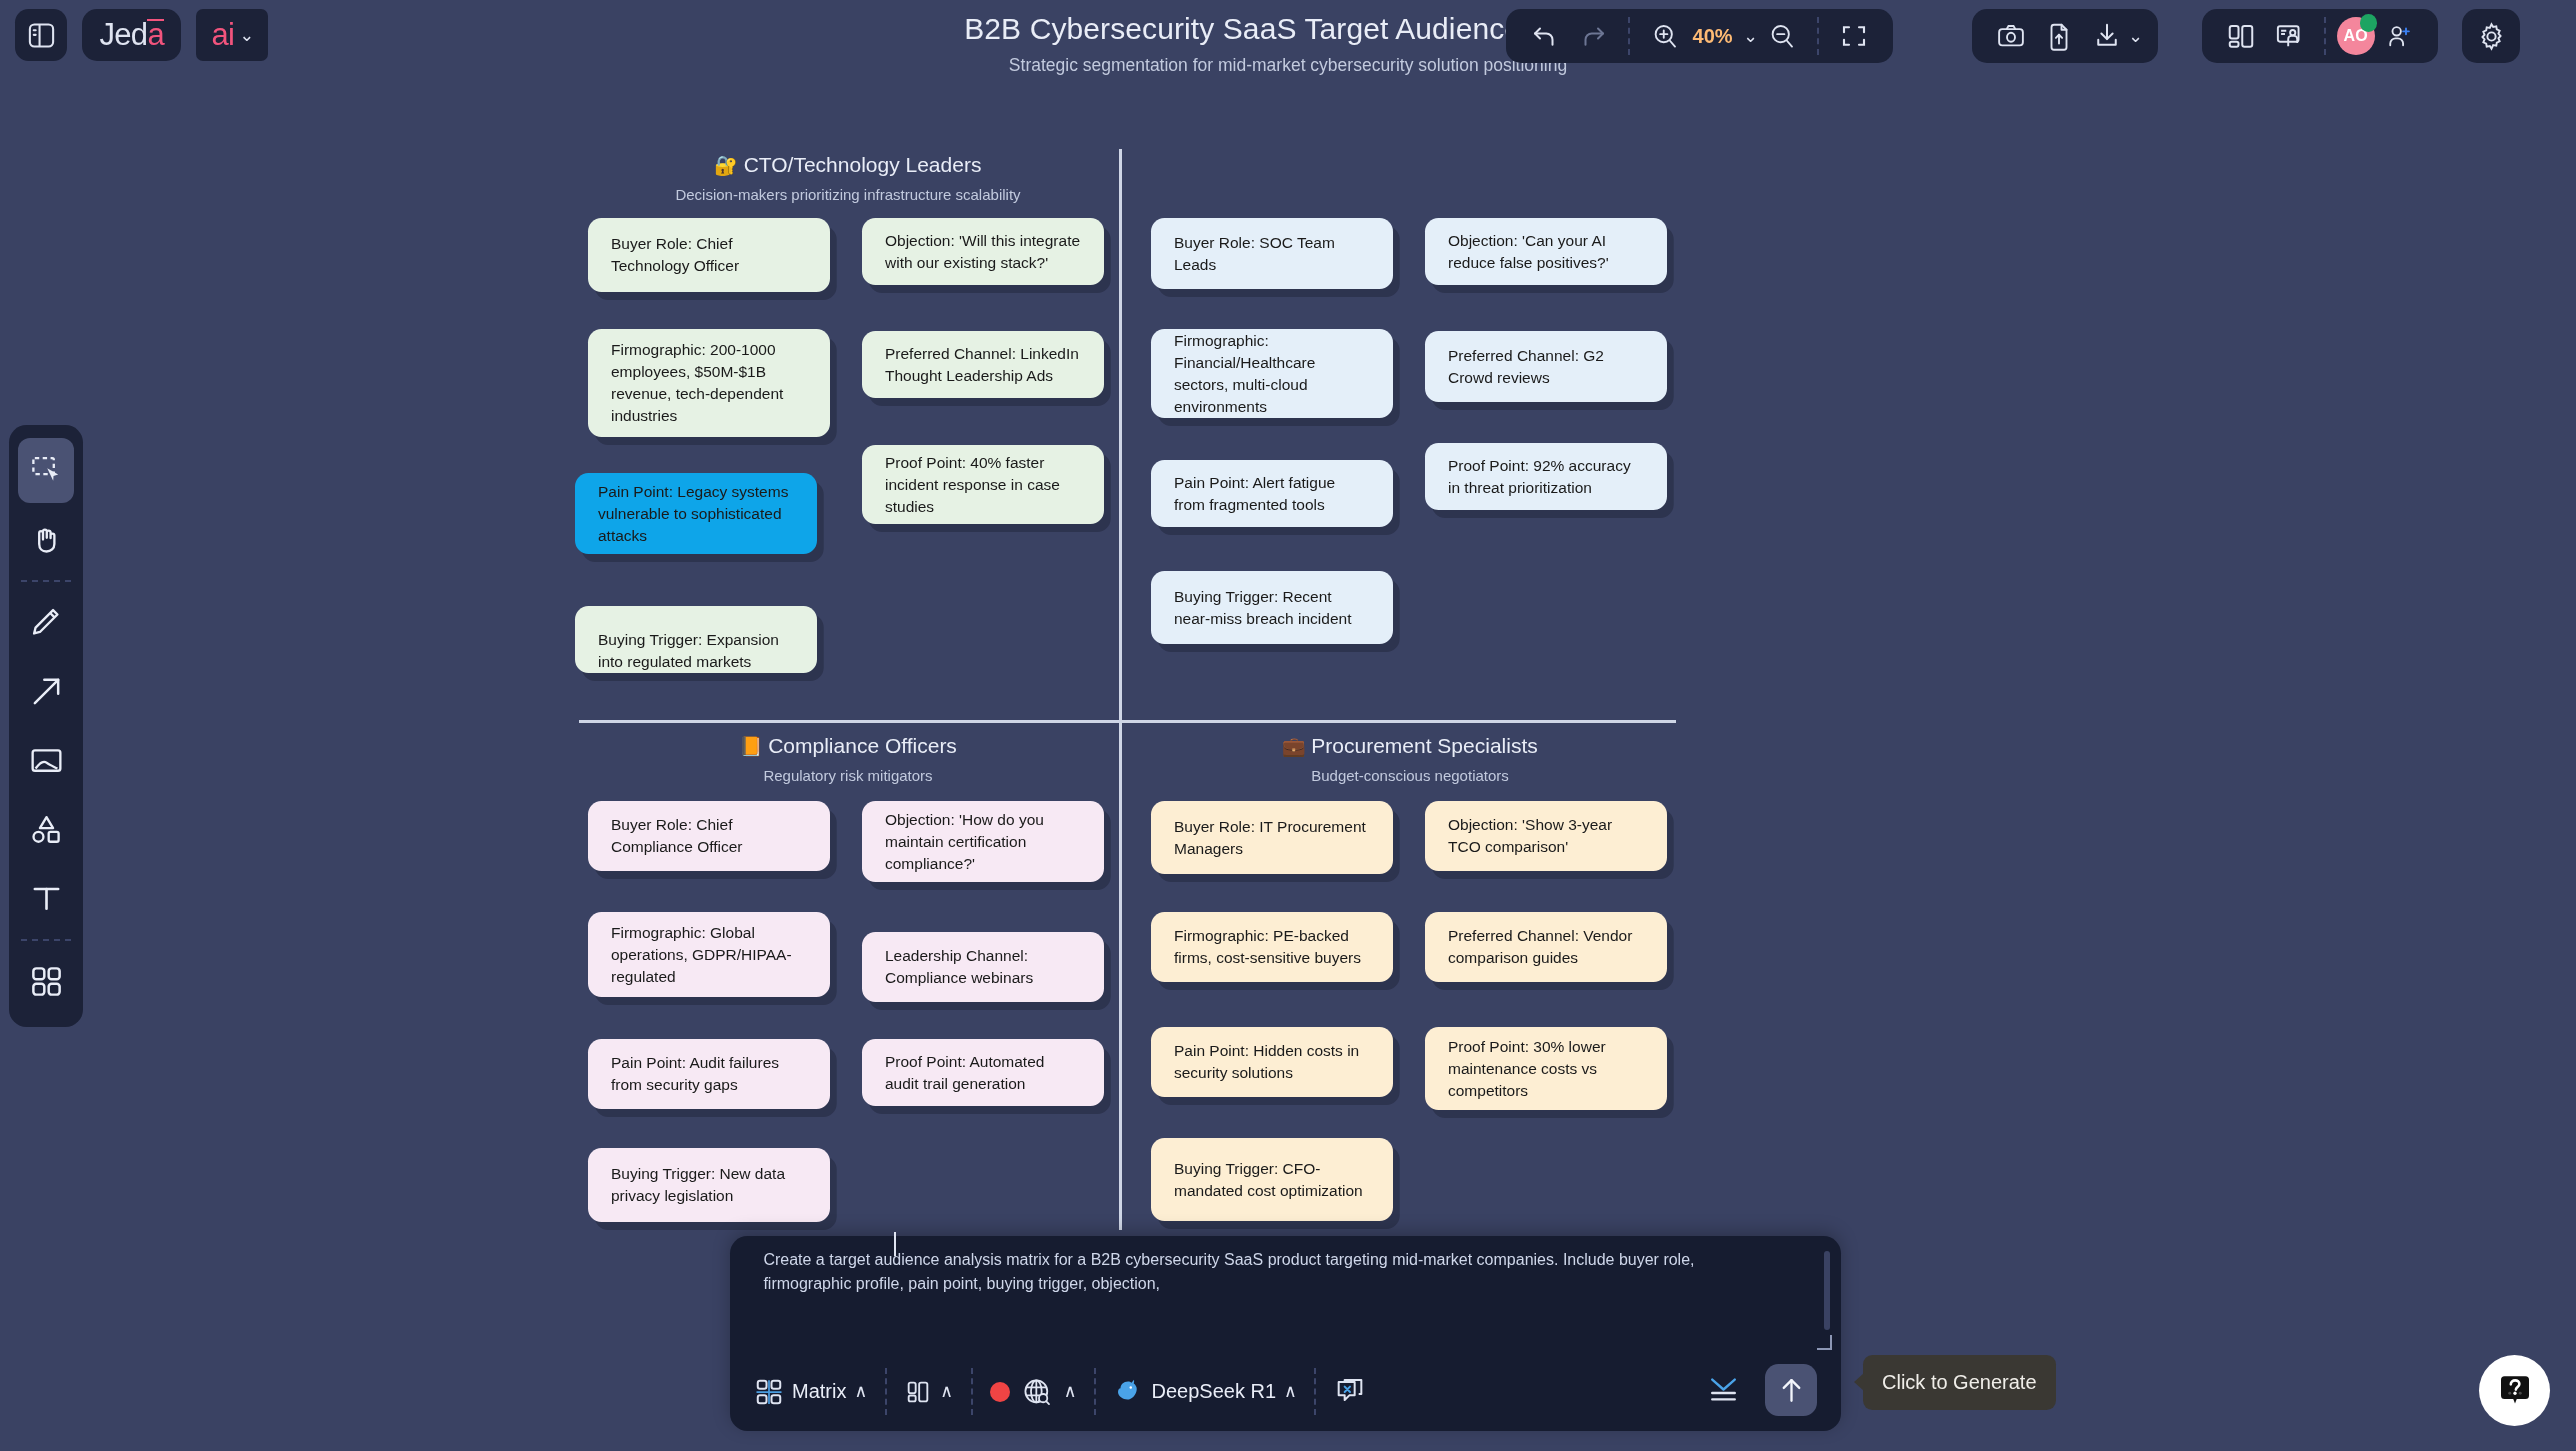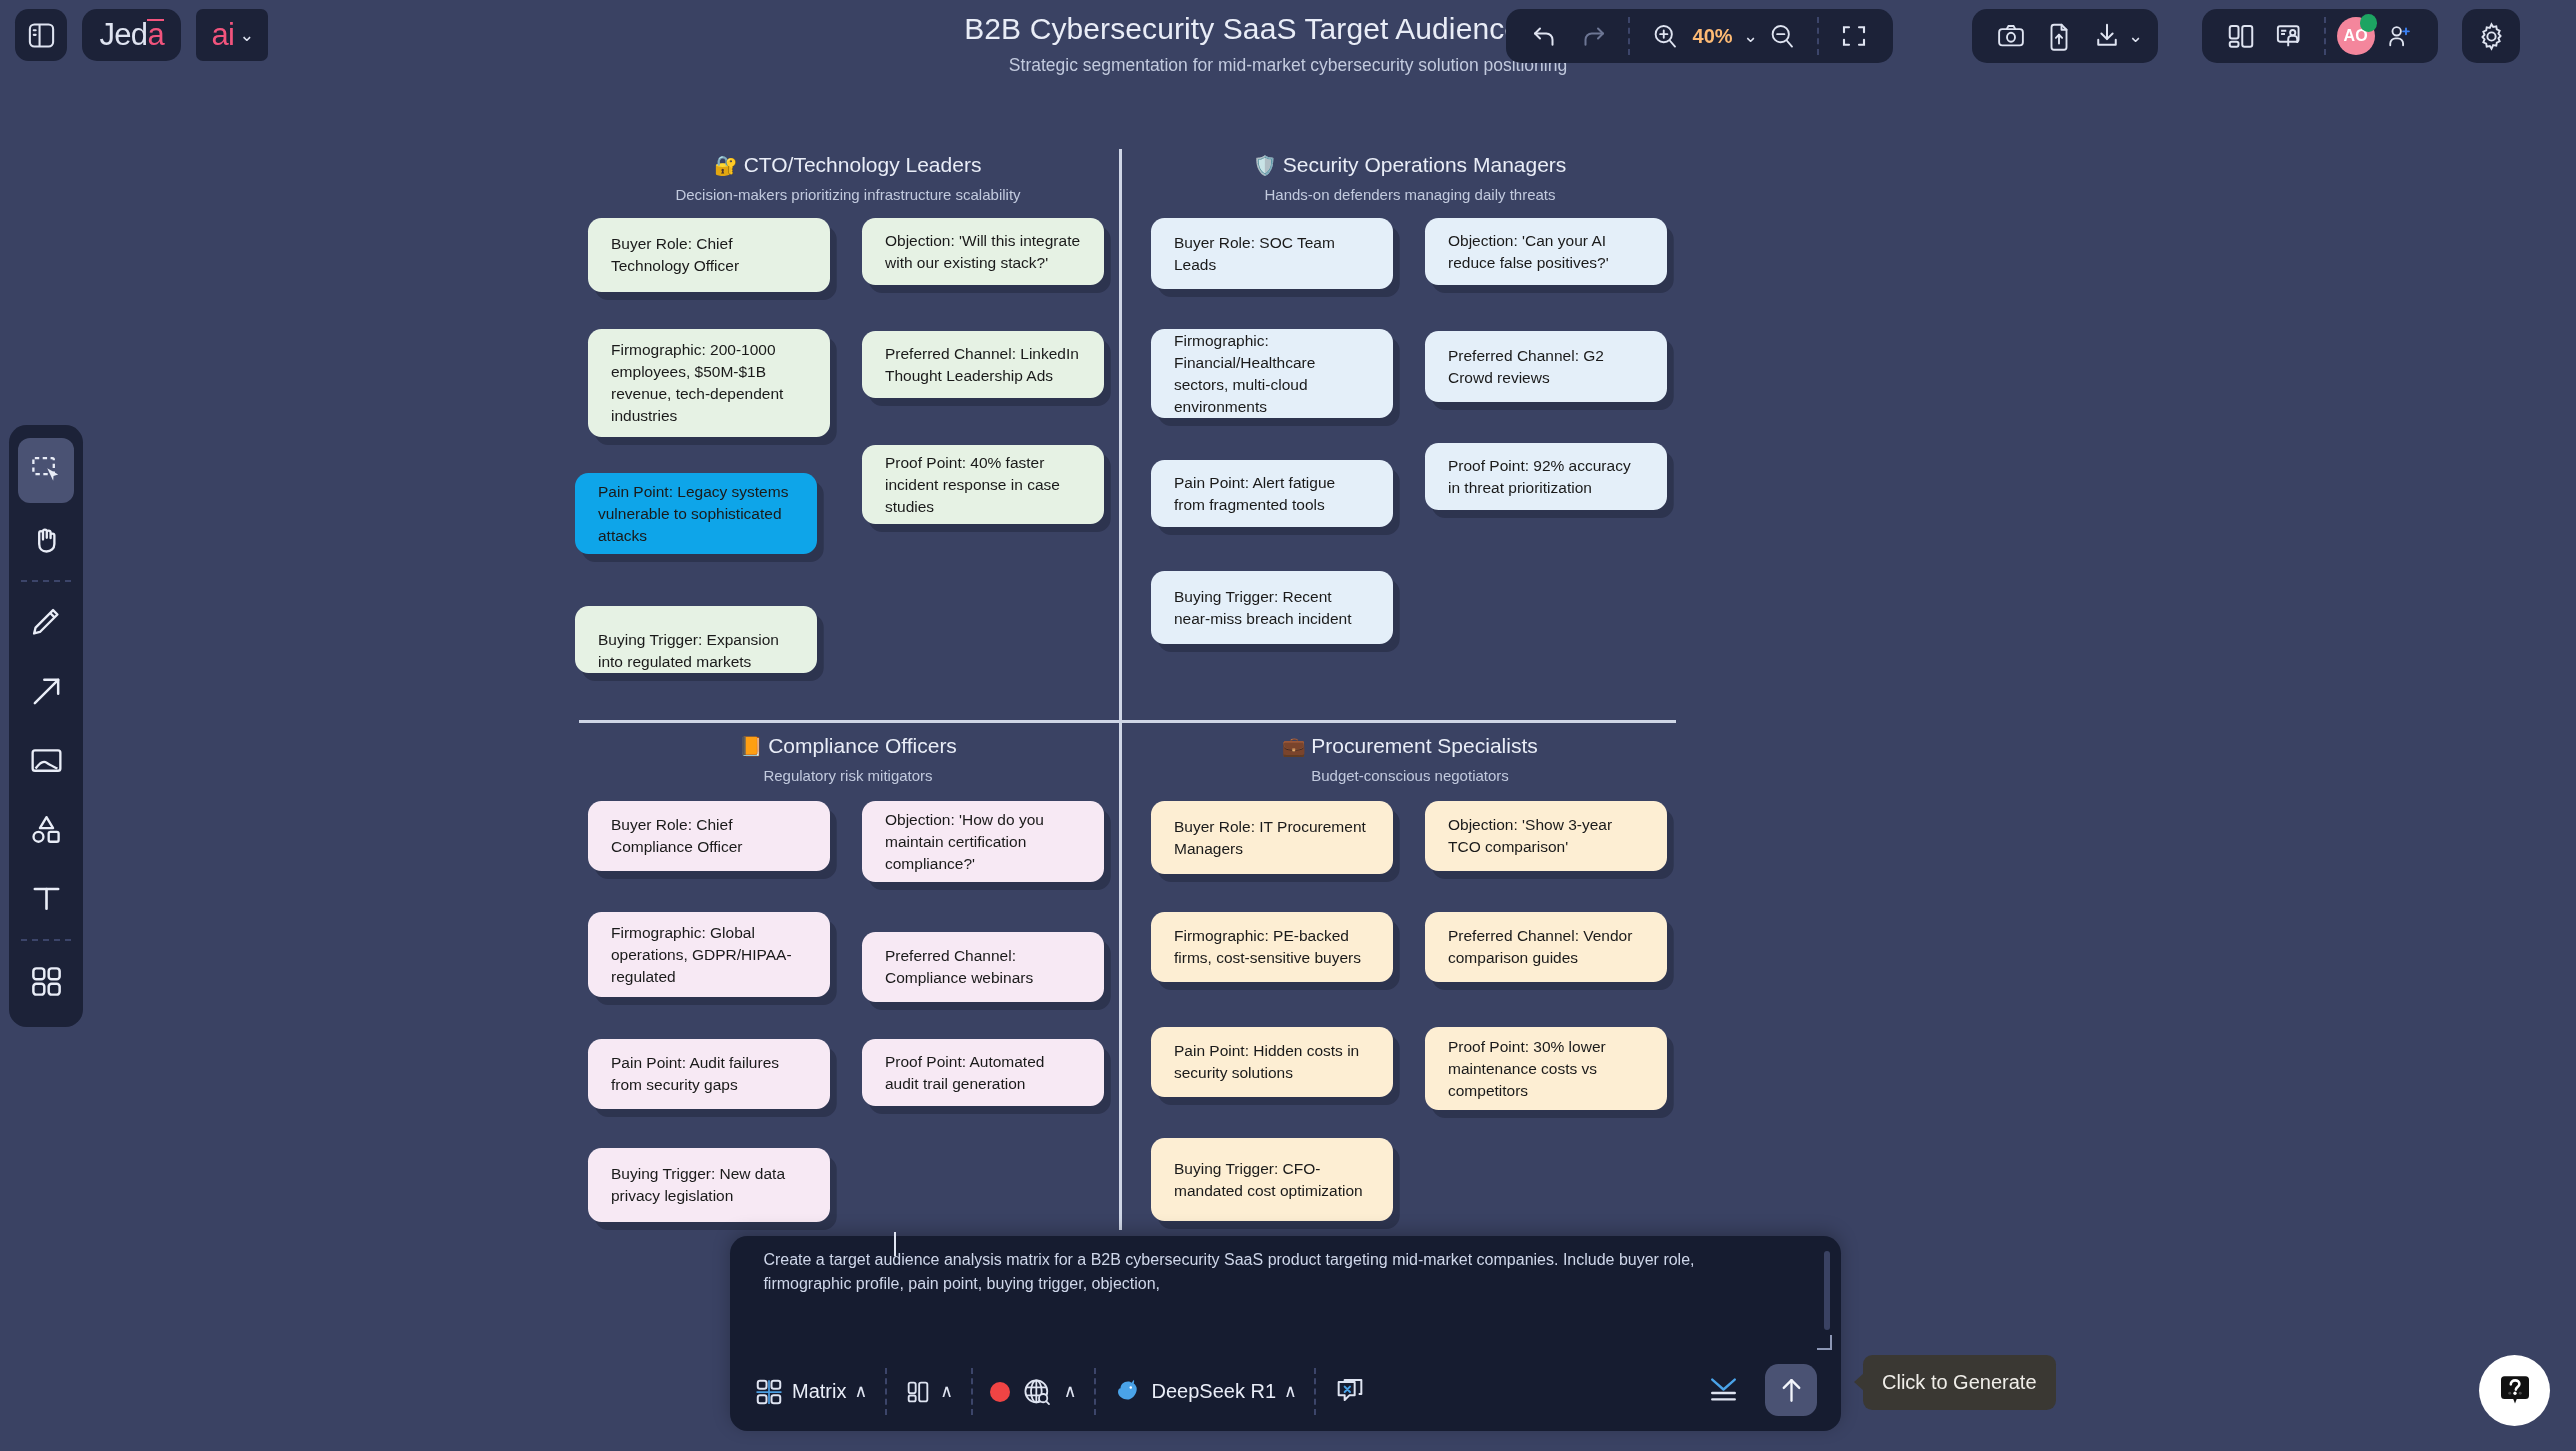--- a/index.html
+++ b/index.html
@@ -349,24 +349,20 @@
 
 <div class="canvas">
   <div class="divider-v"></div>
   <div class="divider-h"></div>
 
   <div class="qhead" style="left:579px;top:153px;width:538px;">
     <div class="qt"><span class="em">🔐</span><span>CTO/Technology Leaders</span></div>
     <div class="qs">Decision-makers prioritizing infrastructure scalability</div>
   </div>
 
-  <div class="qhead" style="left:1141px;top:153px;width:538px;">
-    <div class="qt"><span class="em">🛡️</span><span>Security Operations Managers</span></div>
-    <div class="qs">Hands-on defenders managing daily threats</div>
-  </div>
 
   <div class="qhead" style="left:579px;top:734px;width:538px;">
     <div class="qt"><span class="em">📙</span><span>Compliance Officers</span></div>
     <div class="qs">Regulatory risk mitigators</div>
   </div>
 
   <div class="qhead" style="left:1141px;top:734px;width:538px;">
     <div class="qt"><span class="em">💼</span><span>Procurement Specialists</span></div>
     <div class="qs">Budget-conscious negotiators</div>
   </div>
@@ -418,21 +414,21 @@
   <div class="card" style="left:588px;top:801px;width:242px;height:70px;background:#f7e9f4;">
       <span>Buyer Role: Chief Compliance Officer</span>
     </div>
   <div class="card" style="left:862px;top:801px;width:242px;height:81px;background:#f7e9f4;">
       <span>Objection: 'How do you maintain certification compliance?'</span>
     </div>
   <div class="card" style="left:588px;top:912px;width:242px;height:85px;background:#f7e9f4;">
       <span>Firmographic: Global operations, GDPR/HIPAA-regulated</span>
     </div>
   <div class="card" style="left:862px;top:932px;width:242px;height:70px;background:#f7e9f4;">
-      <span>Preferred Channel: Compliance webinars</span>
+      <span>Leadership Channel: Compliance webinars</span>
     </div>
   <div class="card" style="left:588px;top:1039px;width:242px;height:70px;background:#f7e9f4;">
       <span>Pain Point: Audit failures from security gaps</span>
     </div>
   <div class="card" style="left:862px;top:1039px;width:242px;height:67px;background:#f7e9f4;">
       <span>Proof Point: Automated audit trail generation</span>
     </div>
   <div class="card" style="left:588px;top:1148px;width:242px;height:74px;background:#f7e9f4;">
       <span>Buying Trigger: New data privacy legislation</span>
     </div>

